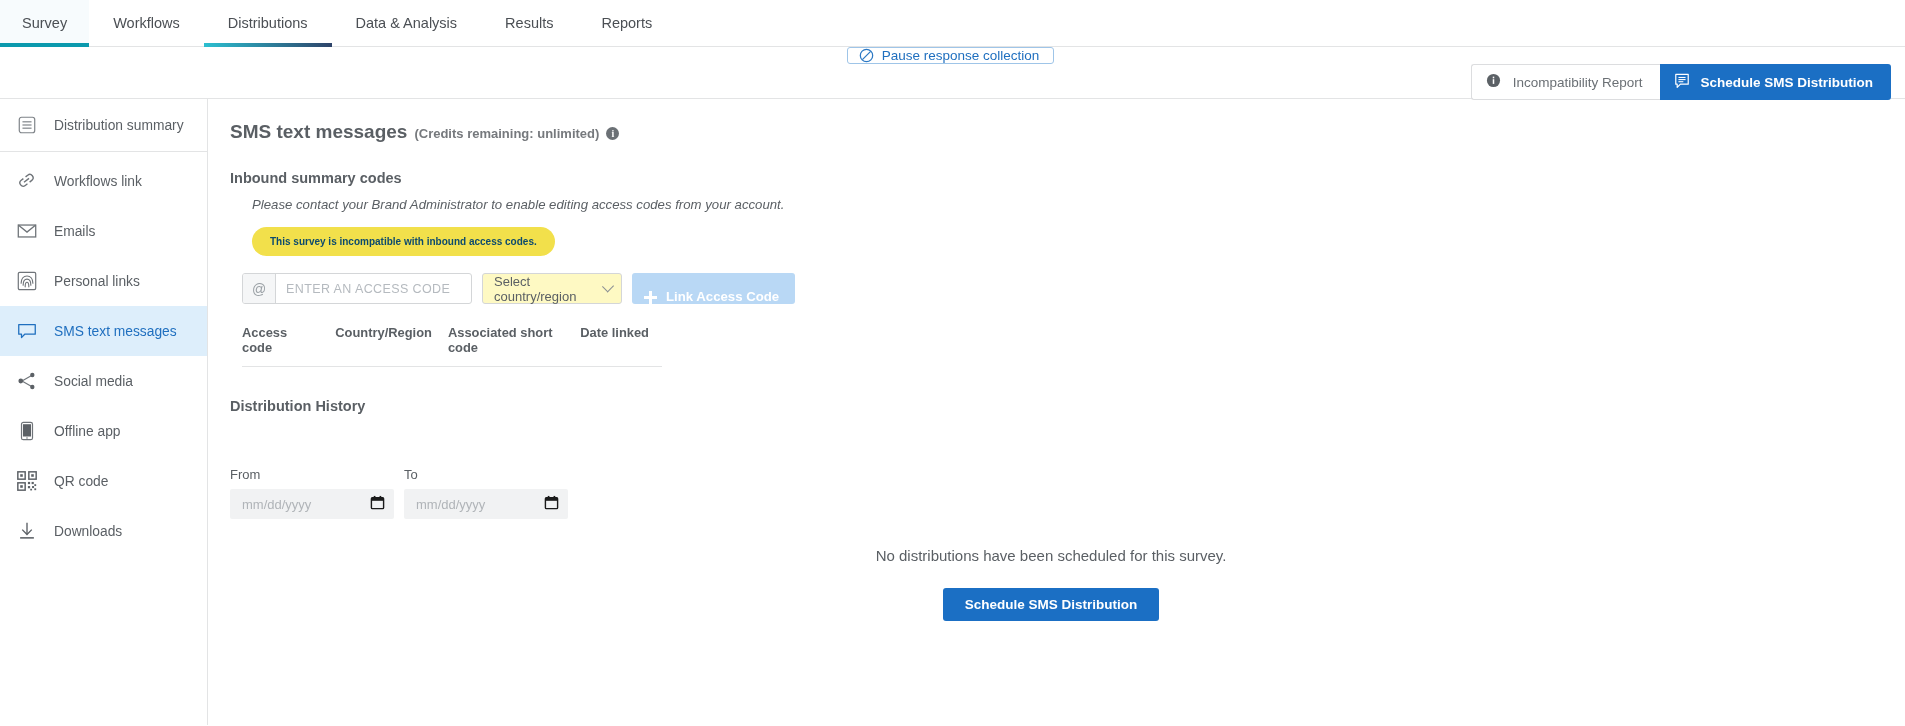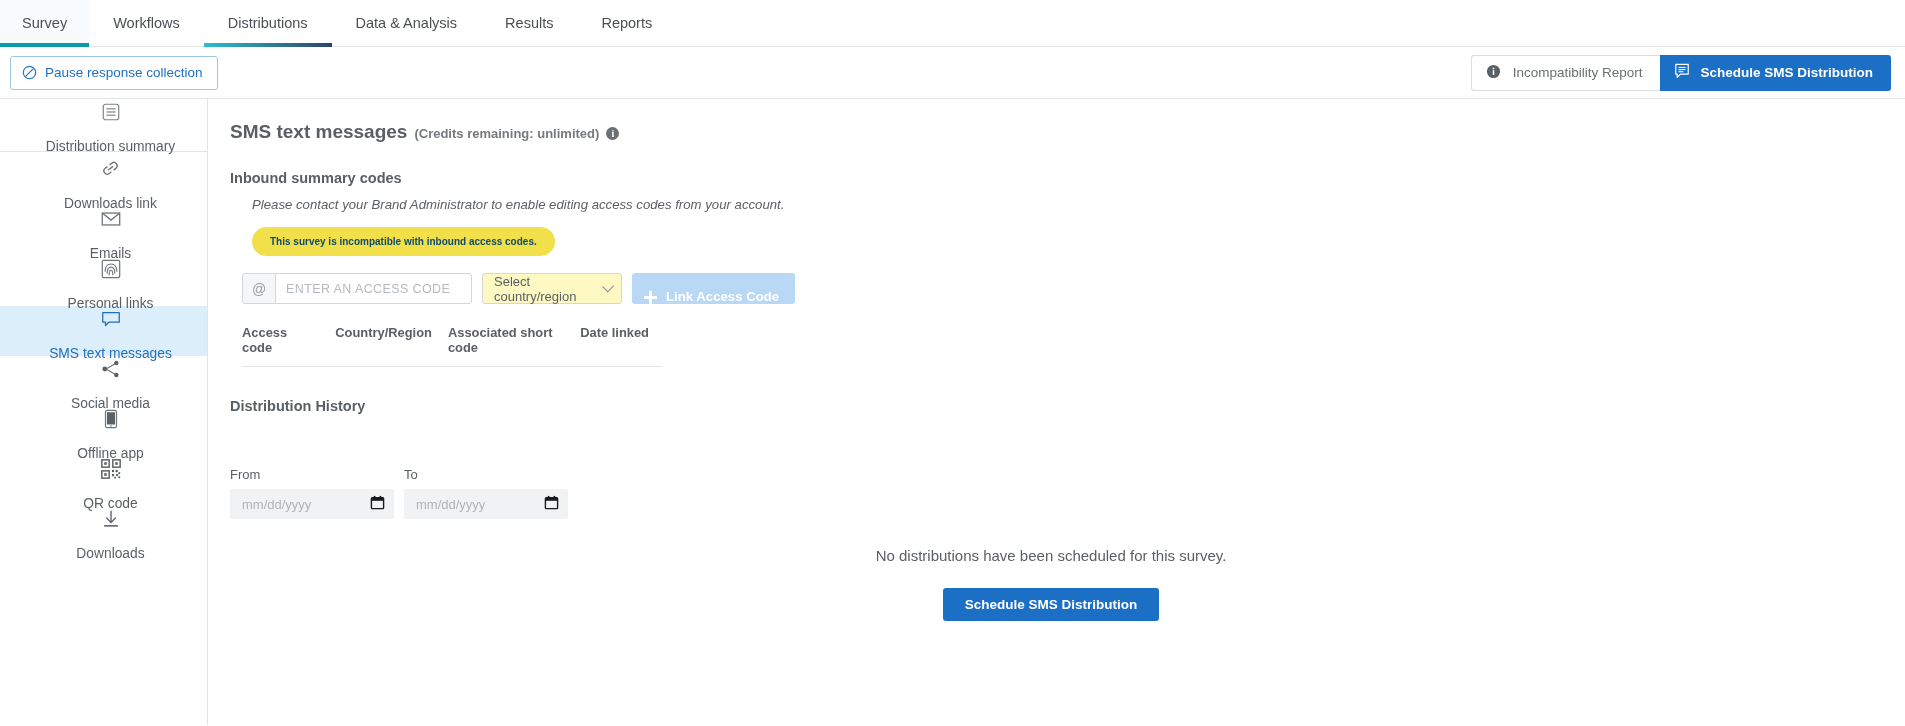--- a/index.html
+++ b/index.html
@@ -50,20 +50,21 @@
 
   
   .actionbar {
     height: 52px;
     background: #ffffff;
     border-bottom: 1px solid #e3e4e5;
     display: flex;
     align-items: center;
     padding: 0 14px 0 10px;
     position: relative;
+    flex-direction: column;
   }
   .pause-btn {
     display: inline-flex;
     align-items: center;
     gap: 8px;
     height: 34px;
     padding: 0 14px 0 11px;
     border: 1px solid #9fc5e8;
     border-radius: 3px;
     background: #ffffff;
@@ -123,21 +124,20 @@
   .nav-item {
     display: flex;
     align-items: center;
     gap: 14px;
     height: 50px;
     padding-left: 14px;
     font-size: 13.8px;
     color: #5a5f64;
     cursor: pointer;
     user-select: none;
-    flex-direction: column;
   }
   .nav-item .ico {
     width: 26px; height: 26px;
     display: flex; align-items: center; justify-content: center;
     flex: 0 0 26px;
   }
   .nav-item.summary {
     border-bottom: 1px solid #e3e4e5;
     height: 53px;
   }
@@ -446,21 +446,21 @@
       <div class="nav-item">
         <span class="ico">
           <svg width="22" height="22" viewBox="0 0 24 24">
             <g transform="rotate(-38 12 12)" fill="none" stroke="#6f7479" stroke-width="1.5">
               <path d="M10.5 7.5h-3a3.6 3.6 0 0 0 0 7.2h3"></path>
               <path d="M13.5 7.5h3a3.6 3.6 0 0 1 0 7.2h-3"></path>
               <line x1="8.5" y1="11.1" x2="15.5" y2="11.1"></line>
             </g>
           </svg>
         </span>
-        <span>Downloads link</span>
+        <span>Workflows link</span>
       </div>
 
       <div class="nav-item">
         <span class="ico">
           <svg width="22" height="22" viewBox="0 0 24 24">
             <rect x="2.5" y="5.5" width="19" height="13" fill="none" stroke="#6f7479" stroke-width="1.4"></rect>
             <path d="M2.5 5.5L12 13.2 21.5 5.5" fill="none" stroke="#6f7479" stroke-width="1.4"></path>
           </svg>
         </span>
         <span>Emails</span>

